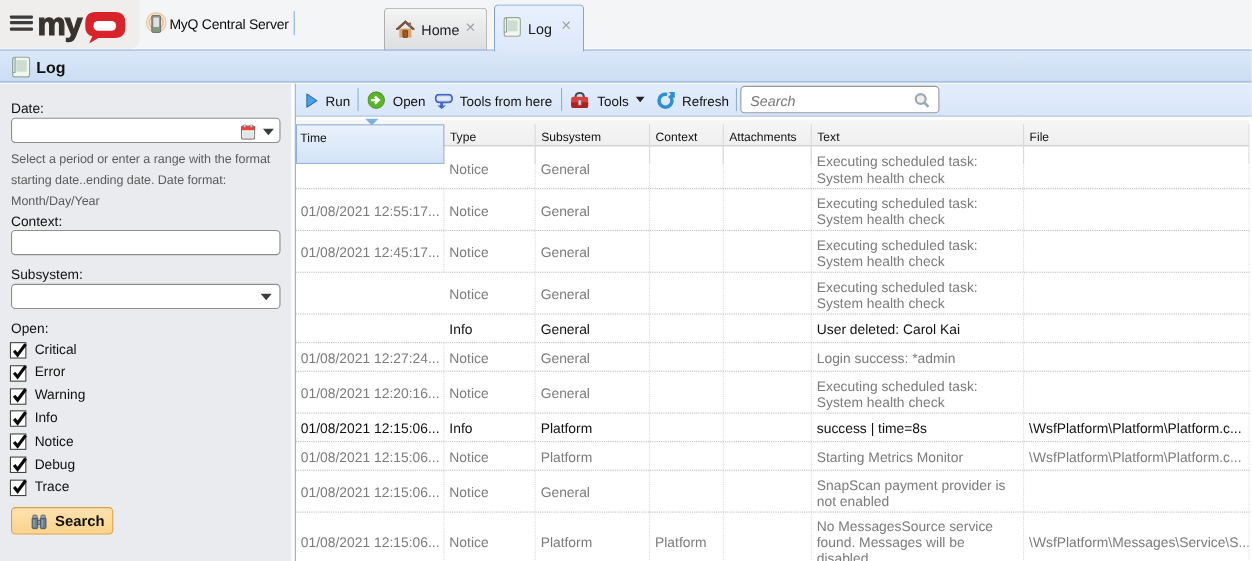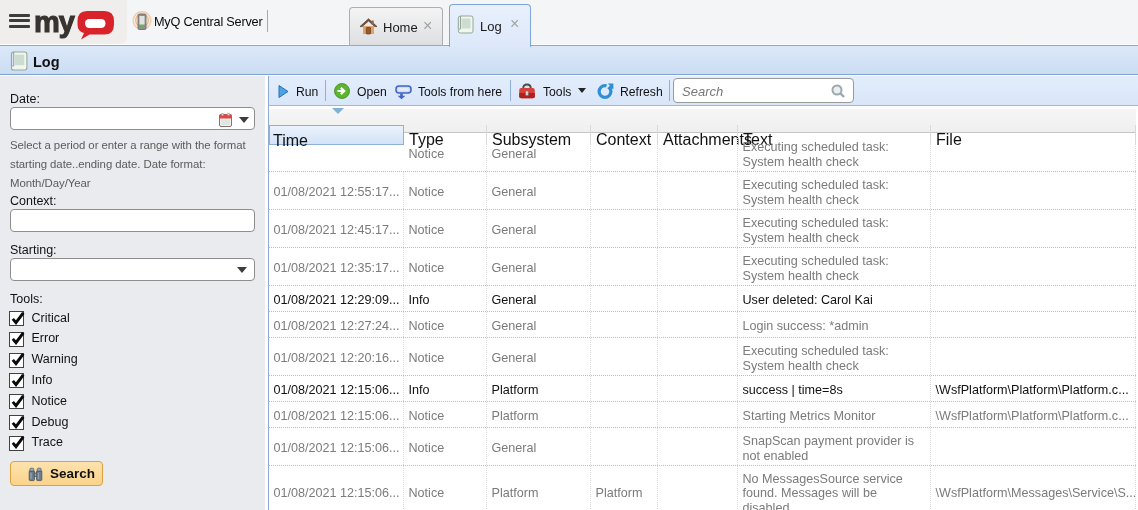--- a/index.html
+++ b/index.html
@@ -43,21 +43,21 @@
 
 #main { left:268px; top:76px; width:870px; height:434px; border-left:1px solid #8fabd3; background:#fff; }
 #toolbar { position:absolute; left:0; top:0; width:870px; height:30px; background:linear-gradient(#e3edfc,#d9e6f9); border-bottom:1px solid #9cb8de; }
 .tbtxt { position:absolute; top:9px; font-size:12.2px; color:#111; }
 .tbsep { position:absolute; top:4px; width:1px; height:21px; background:#8fb0da; }
 #tsearch { position:absolute; left:404px; top:2px; width:181px; height:25px; background:#fff; border:1px solid #9a9a9a; border-radius:4px; }
 #tsearch i { position:absolute; left:8px; top:5px; font-size:13px; color:#777; }
 
 
 #thead { position:absolute; left:0; top:33px; width:867px; height:24px; background:linear-gradient(#f6f6f6,#efefef); border-bottom:1px solid #c5c5c5; }
-.hc { position:absolute; top:16px; height:20px; font-size:16px; color:#111; border-right:1px solid #d9d9d9; padding:5.5px 0 0 5px; }
+.hc { position:absolute; top:4px; height:36px; font-size:11px; color:#111; border-right:1px solid #d9d9d9; padding:5.5px 0 0 5px; }
 #htime { background:linear-gradient(#eaf2fc,#d3e3f6); border:1px solid #8fb0d8; padding-left:3px; }
 #tbody { position:absolute; left:0; top:58px; width:867px; }
 .row { position:relative; width:867px; border-bottom:1px dotted #bdbdbd; }
 .c { position:absolute; top:0; height:100%; padding:4px 0 0 4.5px; font-size:12.6px; display:flex; flex-direction:column; justify-content:center; line-height:14.6px; border-right:1px dotted #dadada; white-space:nowrap; overflow:hidden; }
 .notice .c { color:#7b7b7b; }
 .info .c { color:#111; }
 #scrollstrip { left:1136px; top:106px; width:2px; height:404px; background:#fff; }
 </style>
 </head>
 <body>
@@ -121,24 +121,24 @@
   <rect x="0.5" y="1.5" width="12" height="12" rx="1.5" fill="#f2f2f2" stroke="#8a6f6f" stroke-width="1"></rect>
   <path d="M0.5 1.5 h12 v4 h-12 z" fill="#e8433f"></path>
   <rect x="2" y="6.5" width="9" height="5.5" fill="#dde8e4"></rect>
   <circle cx="3.5" cy="1.5" r="1.2" fill="#ddd" stroke="#888" stroke-width="0.7"></circle>
   <circle cx="9.5" cy="1.5" r="1.2" fill="#ddd" stroke="#888" stroke-width="0.7"></circle>
 </svg>
 <div class="caret" style="left:239px;top:117px"></div>
 <div id="help">Select a period or enter a range with the format<br>starting date..ending date. Date format:<br>Month/Day/Year</div>
 <div class="lbl" style="left:10px;top:193.5px">Context:</div>
 <div class="inp" style="top:209px"></div>
-<div class="lbl" style="left:10px;top:242.5px">Starting:</div>
+<div class="lbl" style="left:10px;top:242.5px">Subsystem:</div>
 <div class="inp" style="top:258px"></div>
 <div class="caret" style="left:237px;top:267px"></div>
-<div class="lbl" style="left:10px;top:291.5px">Tools:</div>
+<div class="lbl" style="left:10px;top:291.5px">Open:</div>
 <div id="cbs">
     <div class="cbrow" style="top:311px">
     <div class="cbbox"></div>
     <svg style="position:absolute;left:1.5px;top:0.5px" width="14" height="14" viewBox="0 0 14 14">
         <path d="M1.8 6.8 L5 10.7 L12.3 0.8" stroke="#0a0a0a" stroke-width="2.9" fill="none"></path>
       </svg>
     <span class="cblbl">Critical</span>
   </div>
     <div class="cbrow" style="top:331.8px">
     <div class="cbbox"></div>
@@ -312,46 +312,40 @@
           <span></span>
         </div>
         <div class="c" style="left:469px;width:193px">
           <span>Executing scheduled task:<br>System health check</span>
         </div>
         <div class="c" style="left:662px;width:205px">
           <span></span>
         </div>
       </div>
       <div class="row notice" style="height:38px">
-        <div class="c" style="left:0px;width:135px">
-          <span>01/08/2021 12:35:17...</span>
-        </div>
         <div class="c" style="left:135px;width:83px">
           <span>Notice</span>
         </div>
         <div class="c" style="left:218px;width:104px">
           <span>General</span>
         </div>
         <div class="c" style="left:322px;width:67px">
           <span></span>
         </div>
         <div class="c" style="left:389px;width:80px">
           <span></span>
         </div>
         <div class="c" style="left:469px;width:193px">
           <span>Executing scheduled task:<br>System health check</span>
         </div>
         <div class="c" style="left:662px;width:205px">
           <span></span>
         </div>
       </div>
       <div class="row info" style="height:26px">
-        <div class="c" style="left:0px;width:135px">
-          <span>01/08/2021 12:29:09...</span>
-        </div>
         <div class="c" style="left:135px;width:83px">
           <span>Info</span>
         </div>
         <div class="c" style="left:218px;width:104px">
           <span>General</span>
         </div>
         <div class="c" style="left:322px;width:67px">
           <span></span>
         </div>
         <div class="c" style="left:389px;width:80px">

